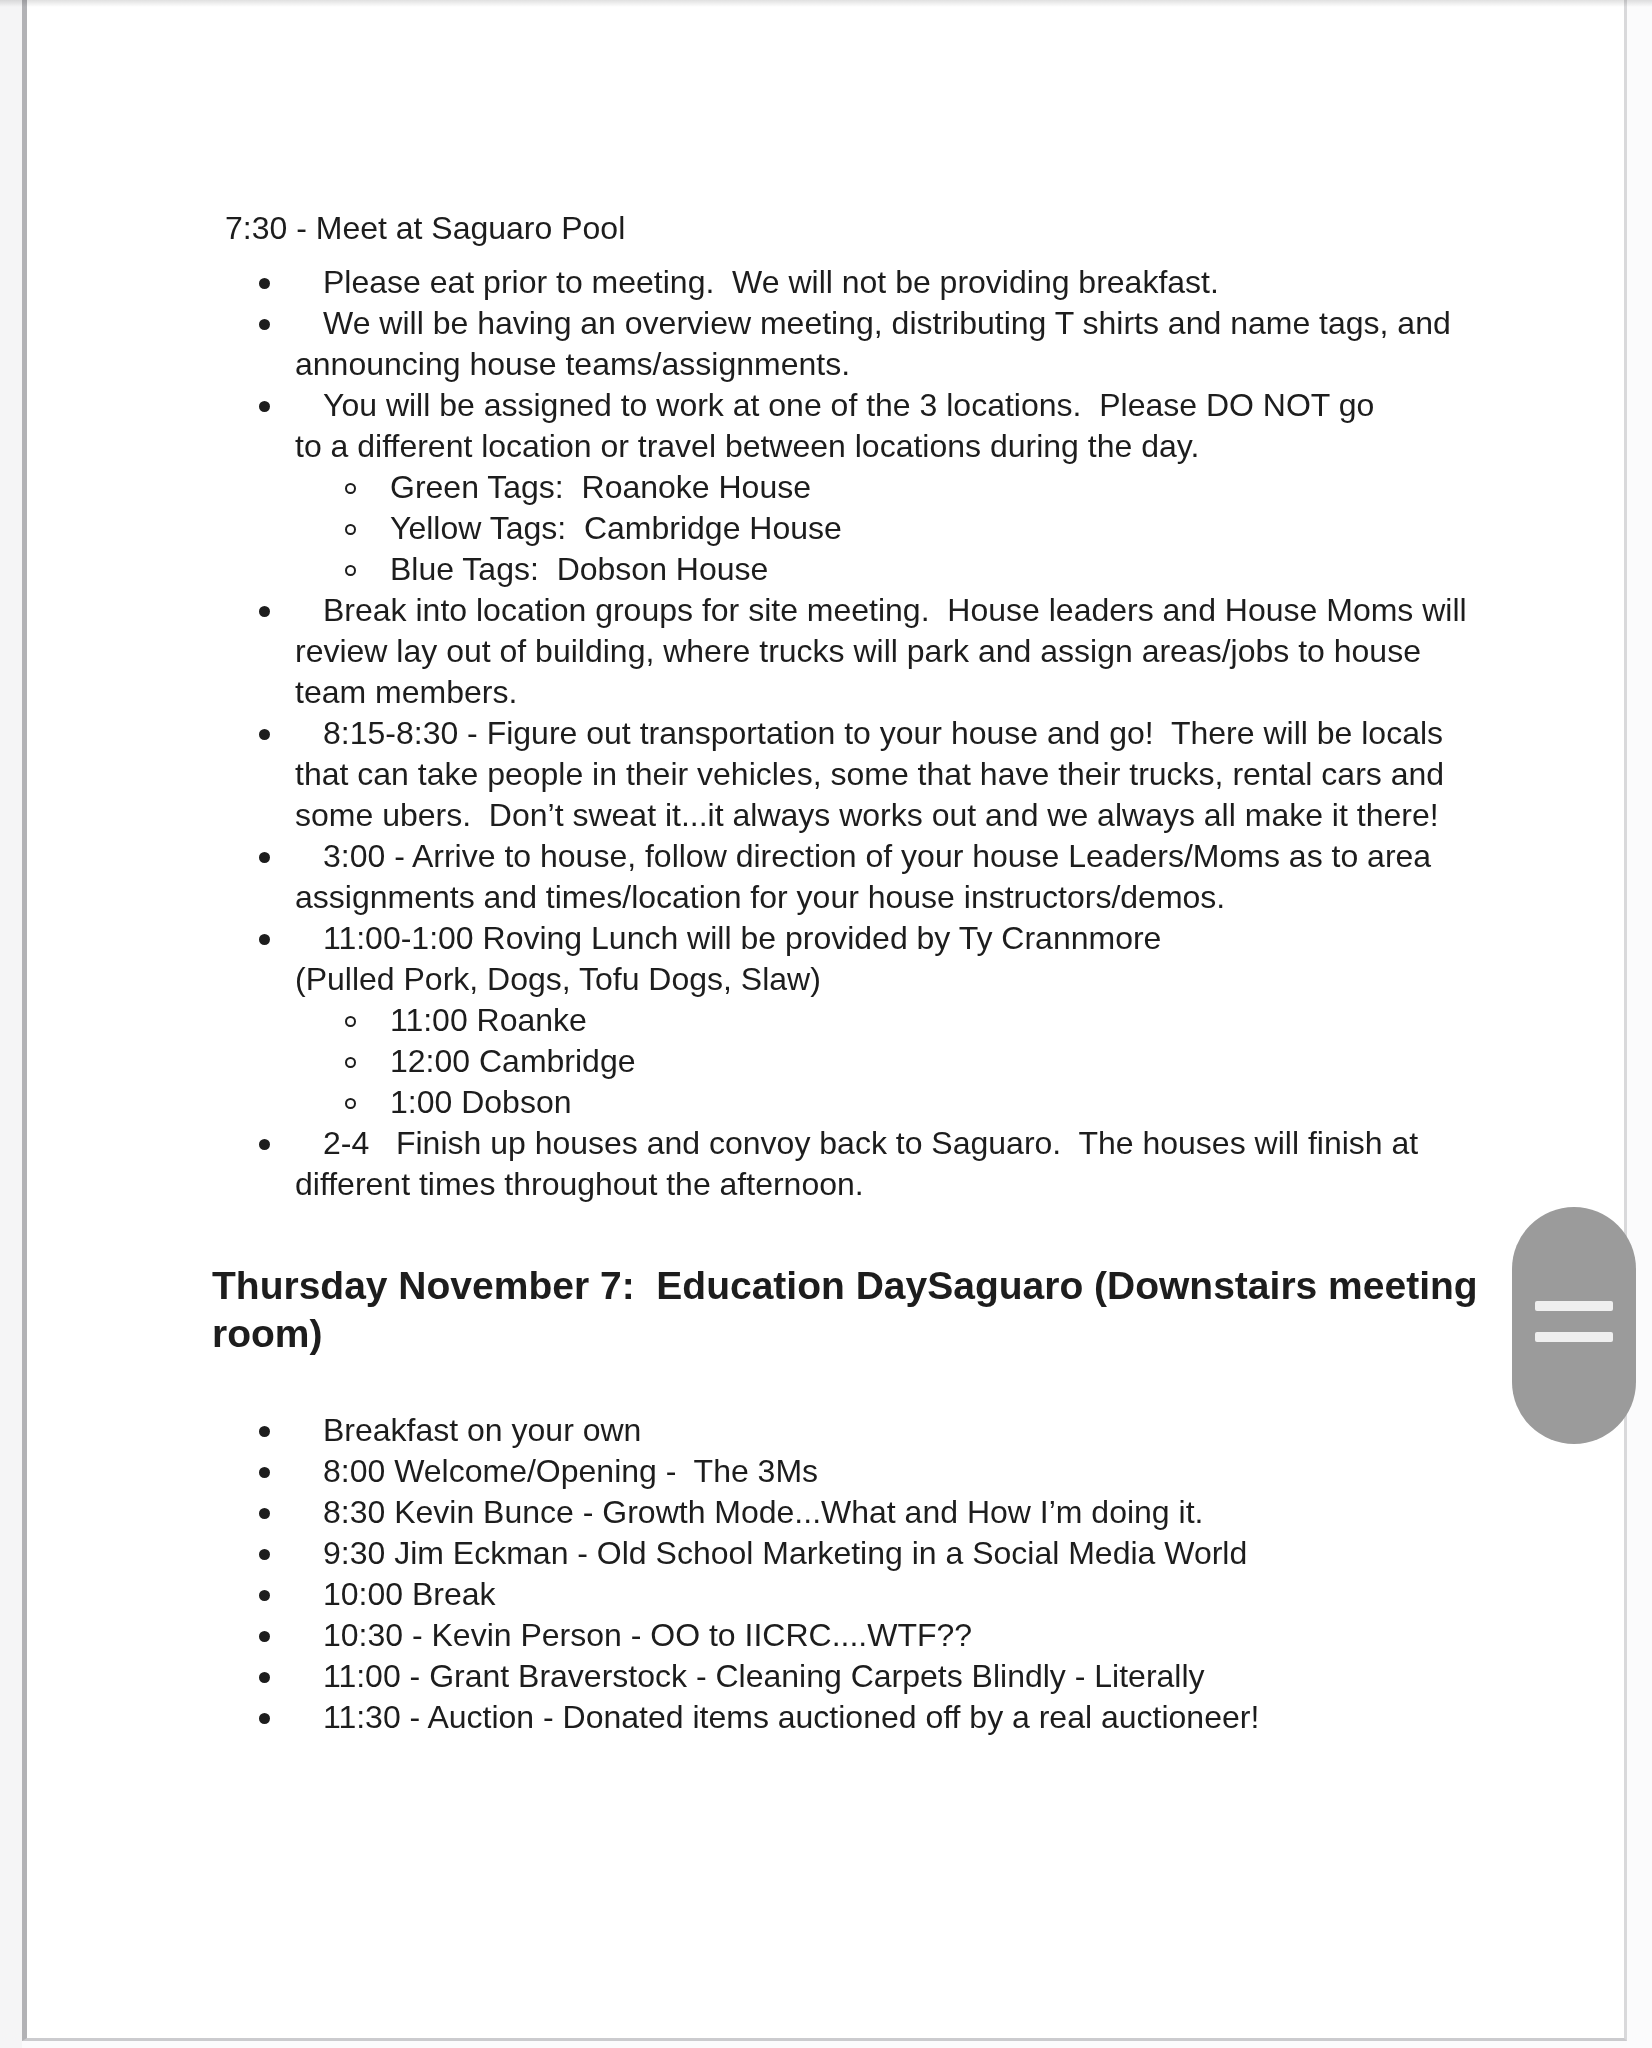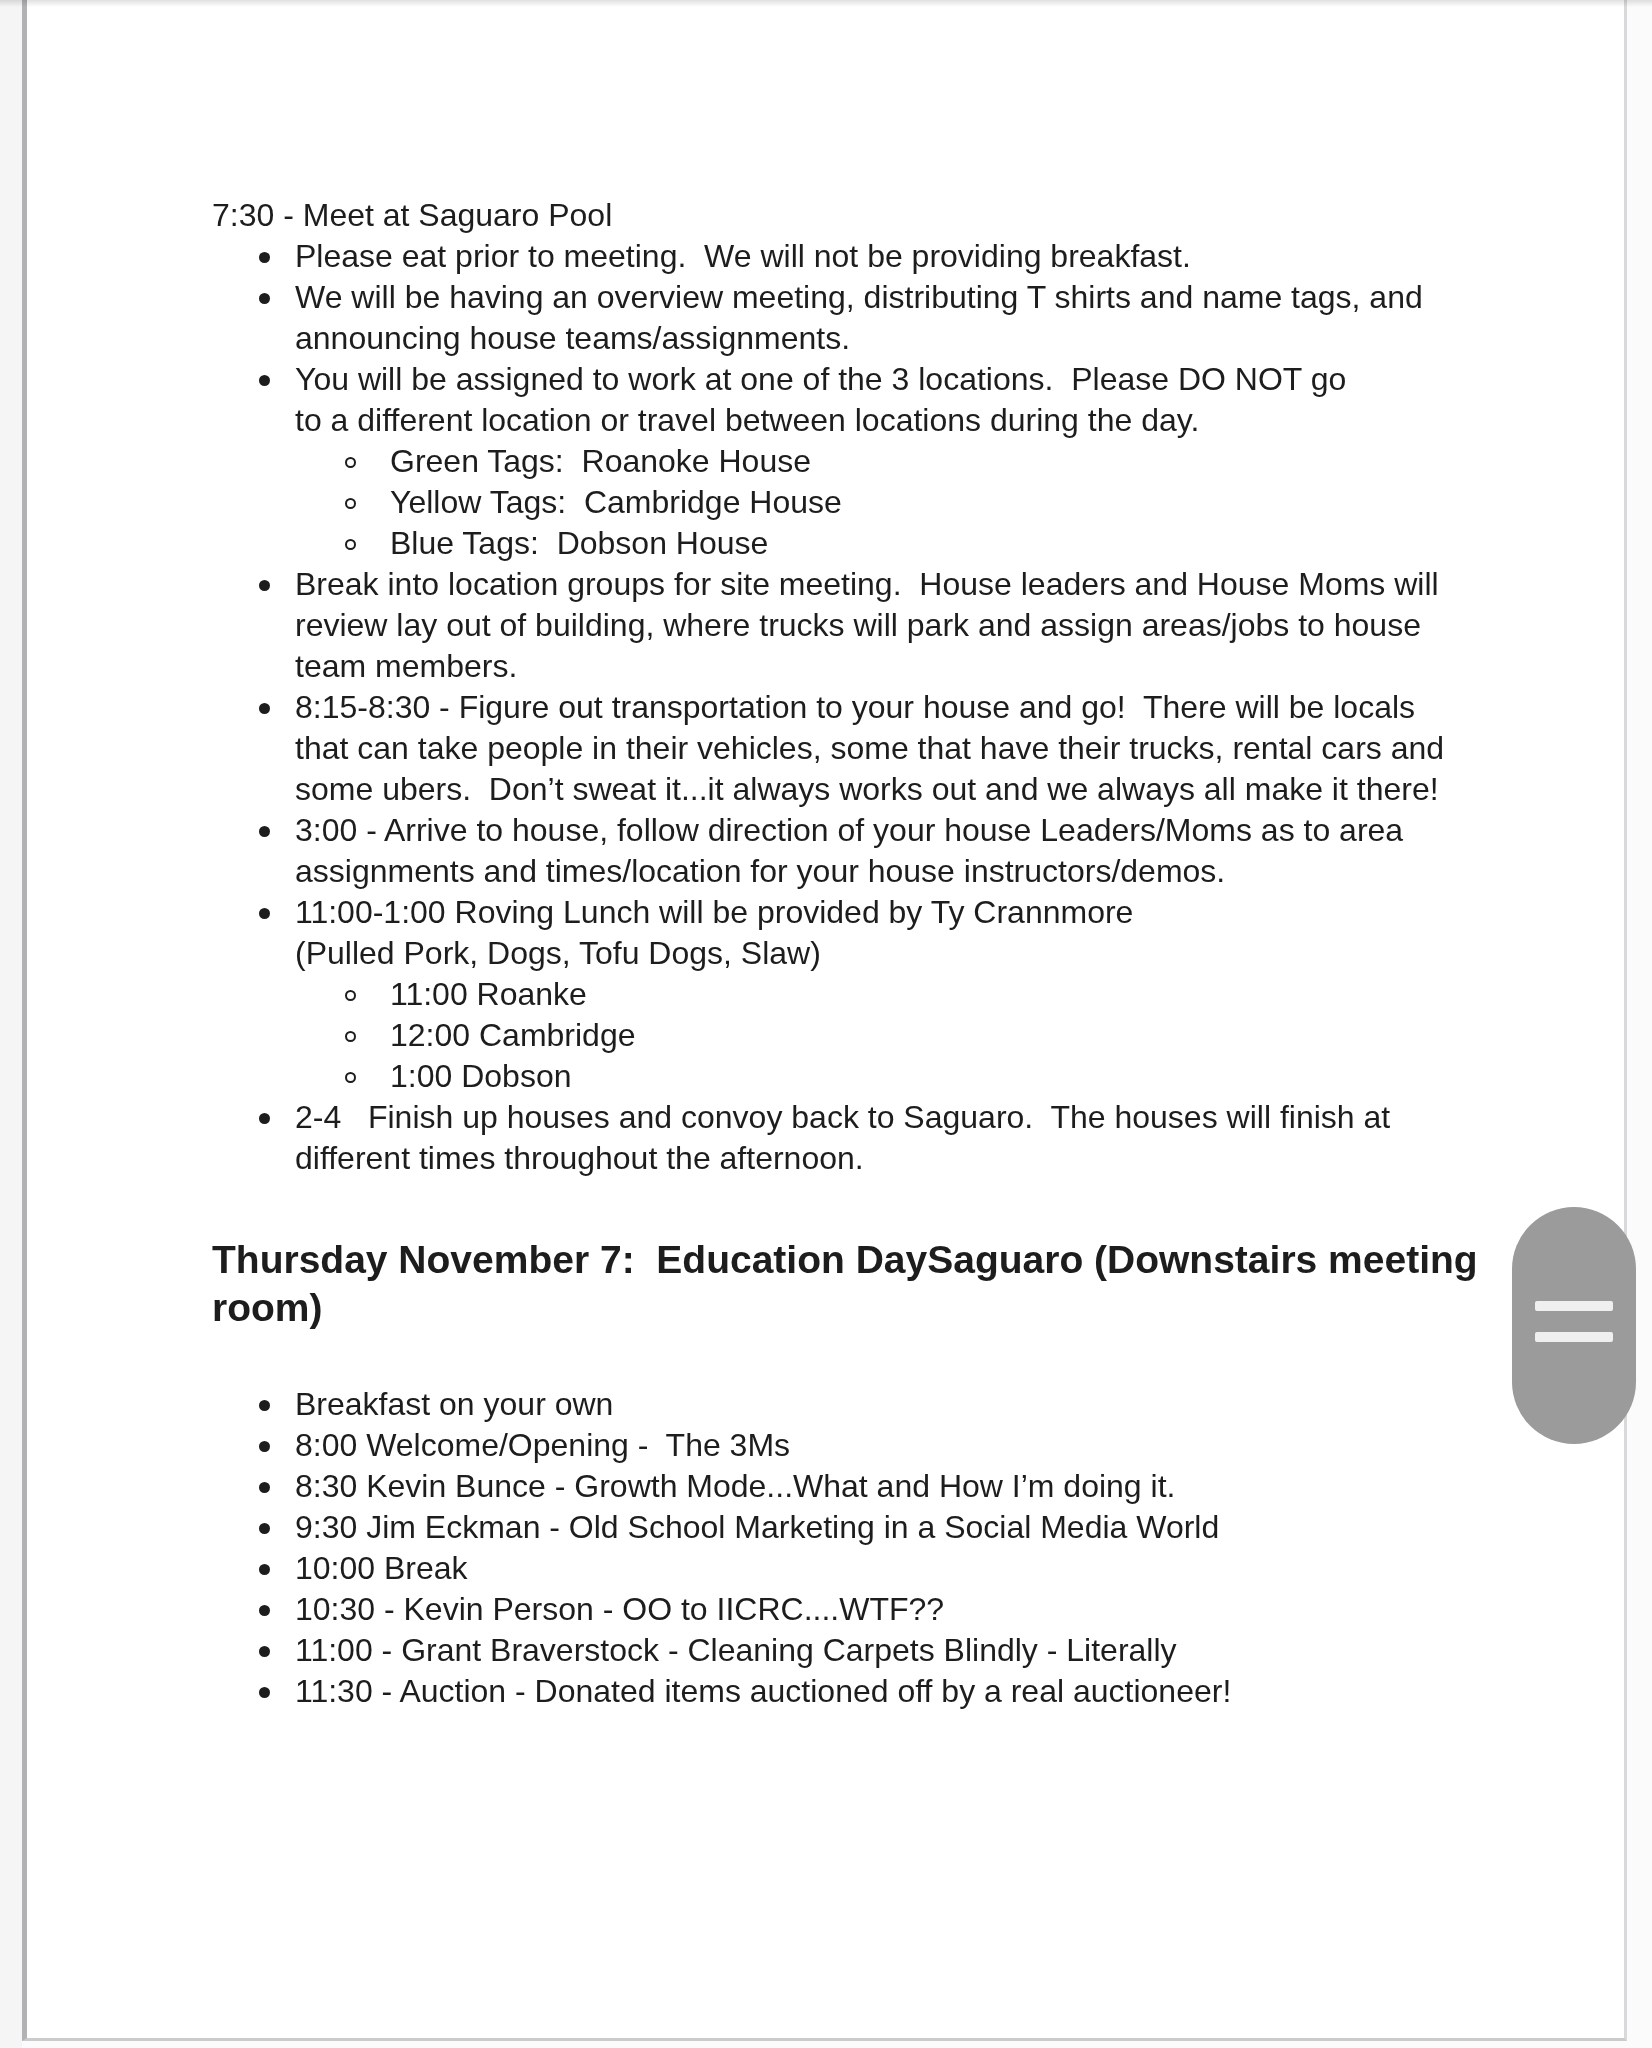--- a/index.html
+++ b/index.html
@@ -36,24 +36,24 @@
   }
   .top-shade{
     position:absolute;left:0;top:0;width:1652px;height:7px;
     background:linear-gradient(rgba(0,0,0,0.12), rgba(0,0,0,0));
     z-index:2;pointer-events:none;
   }
   .doc{
     position:absolute;left:185px;top:195px;width:1365px;
     font-size:32px;line-height:41px;
   }
-  .intro{margin:0;white-space:pre-wrap;}
+  .intro{margin:13px;white-space:pre-wrap;}
   ul{list-style:none;margin:0;padding:0;}
   .li1{position:relative;padding-left:83px;}
-  .li1 > .li-text{white-space:pre-wrap;}
+  .li1 > .li-text{white-space:pre-wrap;margin-left:28px;}
   .li1::before{
     content:'';position:absolute;left:47px;top:16px;
     width:11px;height:11px;border-radius:50%;
     background:currentColor;
   }
   .l2 .li2{position:relative;padding-left:95px;white-space:pre-wrap;}
   .l2 .li2::before{
     content:'';position:absolute;left:50px;top:16px;
     width:7px;height:7px;border-radius:50%;
     background:transparent;border:2px solid var(--text);

